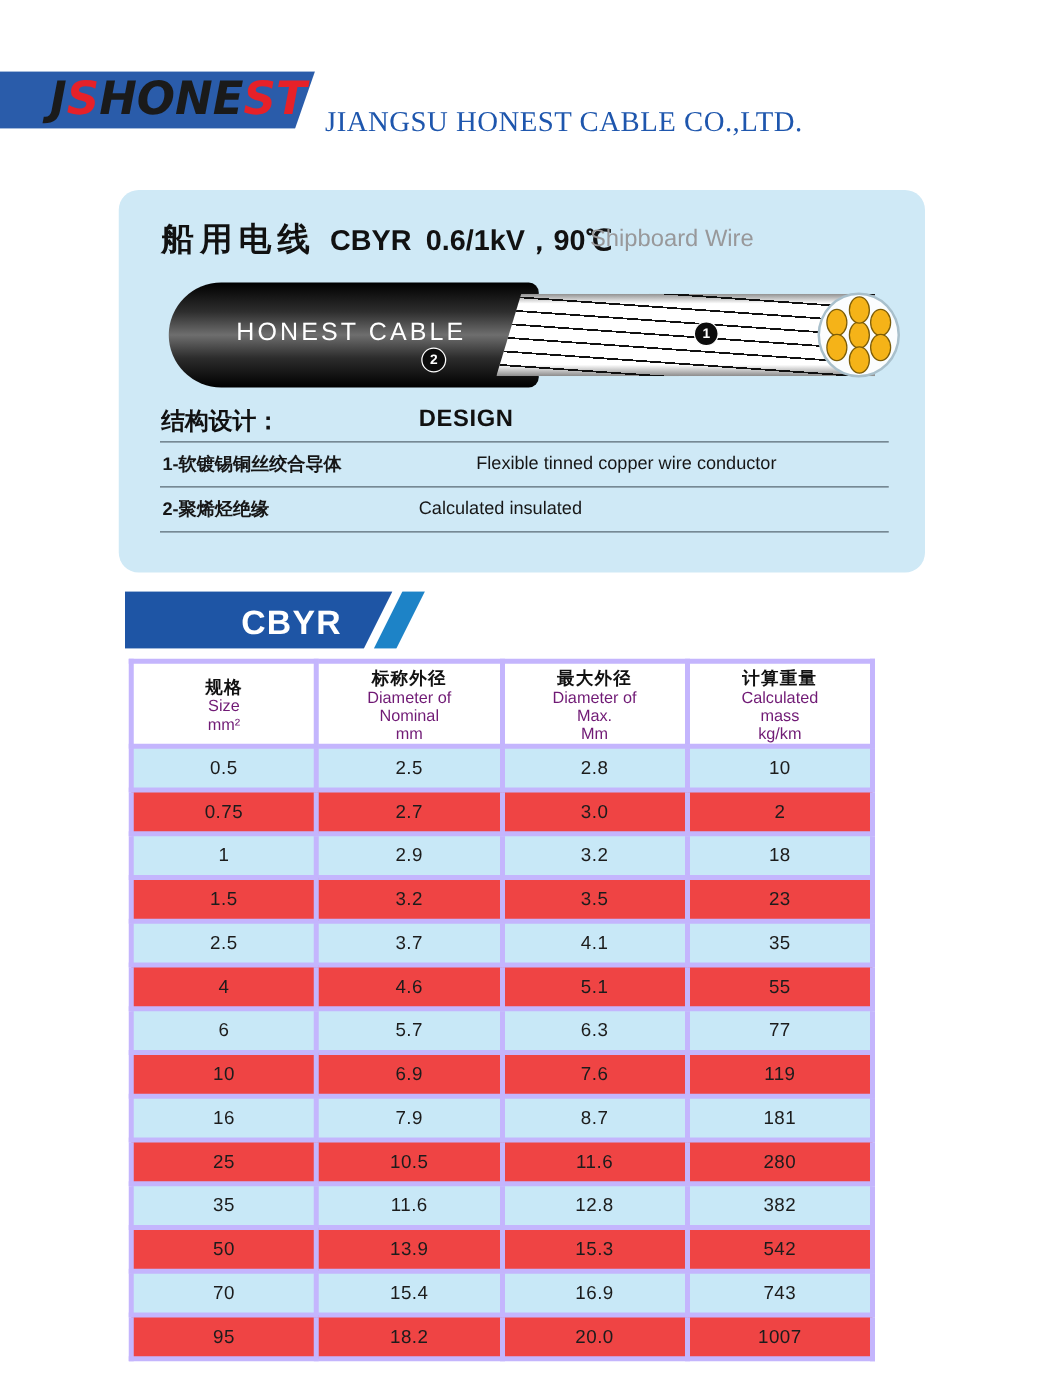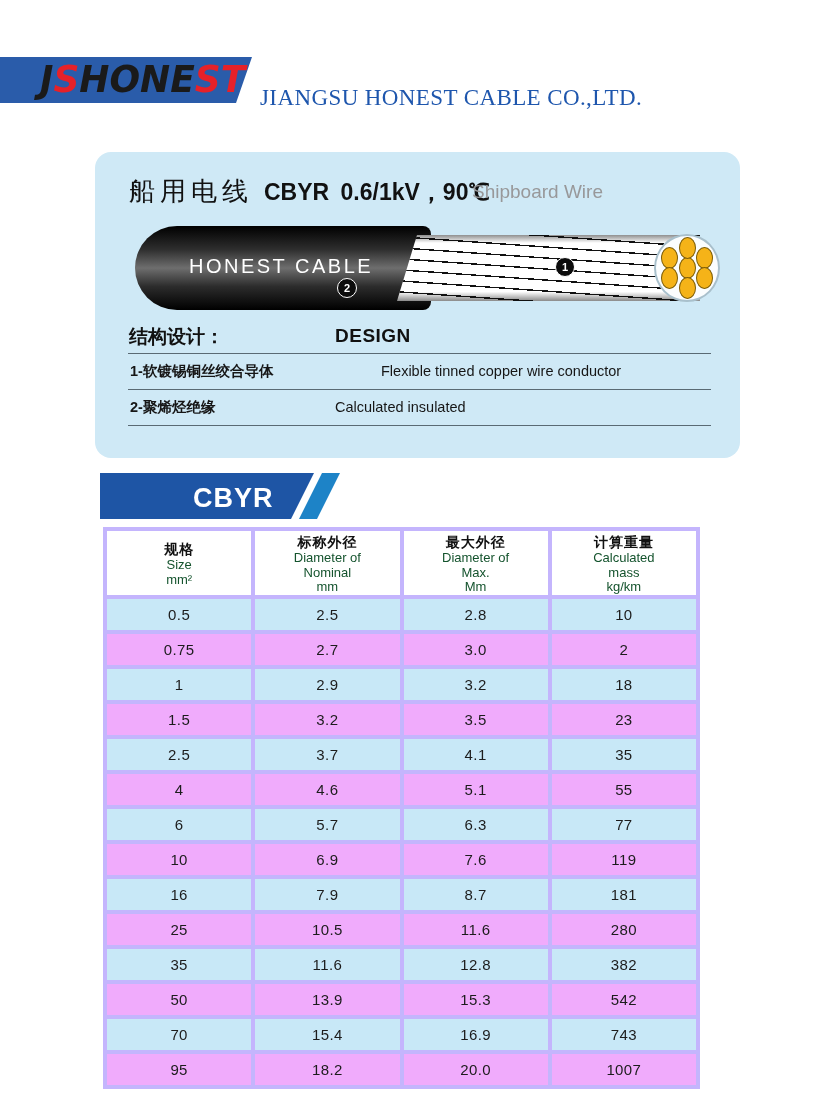--- a/index.html
+++ b/index.html
@@ -26,21 +26,21 @@
   .company-en{
     position:absolute;left:260px;top:85px;font-size:23px;font-weight:normal;
     font-family:"Liberation Serif", serif;color:var(--companyblue,#1e56ad);
     letter-spacing:0.4px;white-space:nowrap;
   }
   
   #panel{
     position:absolute;left:95px;top:152px;width:645px;height:306px;
     background:var(--panel,#cfe9f6);border-radius:16px;
   }
-  .p-title-cn{position:absolute;left:34px;top:22px;font-size:26px;font-weight:normal;letter-spacing:5px;color:#111;}
+  .p-title-cn{position:absolute;left:34px;top:22px;font-size:26px;font-weight:bold;letter-spacing:5px;color:#111;}
   .p-title-model{position:absolute;left:169px;top:25px;font-size:23px;font-weight:bold;color:#111;word-spacing:5px;white-space:nowrap;}
   .p-title-en{position:absolute;left:377px;top:29px;font-size:19px;color:#98989a;white-space:nowrap;}
   
   #cable{position:absolute;left:40px;top:74px;width:585px;height:84px;}
   #jacket{
     position:absolute;left:0;top:0;width:296px;height:84px;z-index:1;
     border-radius:42px 8px 8px 42px;
     background:linear-gradient(180deg,#000 0%,#2e2e2e 28%,#6e6e6e 50%,#2c2c2c 72%,#000 100%);
   }
   #brand-text{
@@ -97,22 +97,22 @@
   }
   
   #spec{
     position:absolute;left:103px;top:527px;width:597px;
     border-collapse:collapse;table-layout:fixed;
   }
   #spec th,#spec td{border:4px solid #c4b5fd;text-align:center;padding:0;}
   #spec{border:2px solid #3f3f3f;}
   #spec th{height:59px;vertical-align:middle;font-weight:normal;background:#fff;}
   #spec th .cn{font-size:14px;font-weight:bold;letter-spacing:1px;color:#111;line-height:18px;padding-top:2px;}
-  #spec th .en{font-size:13px;color:#14532d;line-height:14.5px;}
-  #spec td{height:31px;font-size:15px;color:#1c1c1c;letter-spacing:0.4px;background:#f0abfc;}
+  #spec th .en{font-size:13px;color:#701a75;line-height:14.5px;}
+  #spec td{height:31px;font-size:15px;color:#1c1c1c;letter-spacing:0.4px;background:#ef4444;}
   #spec tbody tr.striped td{background:var(--stripe,#c8e8f7);}
 </style>
 </head>
 <body>
 
 <div id="page">
 
   <div id="logo-band"></div>
   <div id="logo-word"><span style="color: rgb(26, 26, 26);">J</span><span style="color: rgb(230, 33, 41);">S</span><span style="color: rgb(26, 26, 26);">H</span><span style="color: rgb(26, 26, 26);">O</span><span style="color: rgb(26, 26, 26);">N</span><span style="color: rgb(26, 26, 26);">E</span><span style="color: rgb(230, 33, 41);">S</span><span style="color: rgb(230, 33, 41);">T</span></div>
   <div class="company-en">JIANGSU HONEST CABLE CO.,LTD.</div>

